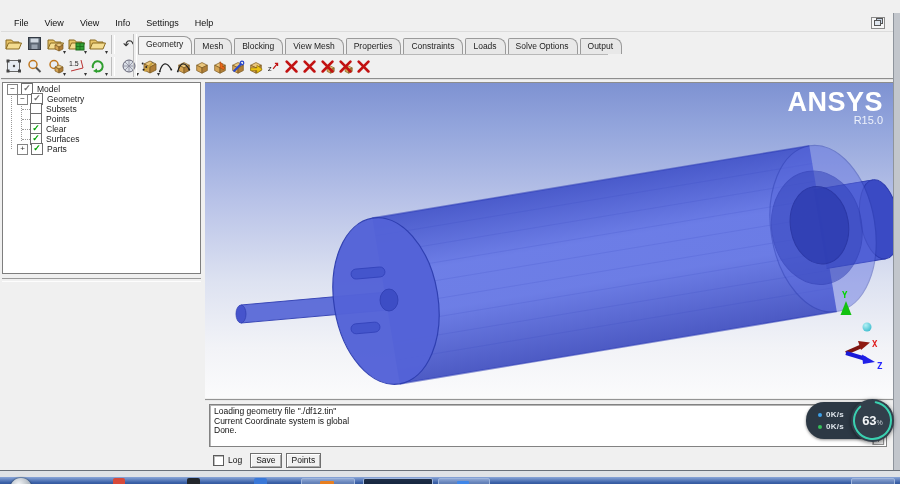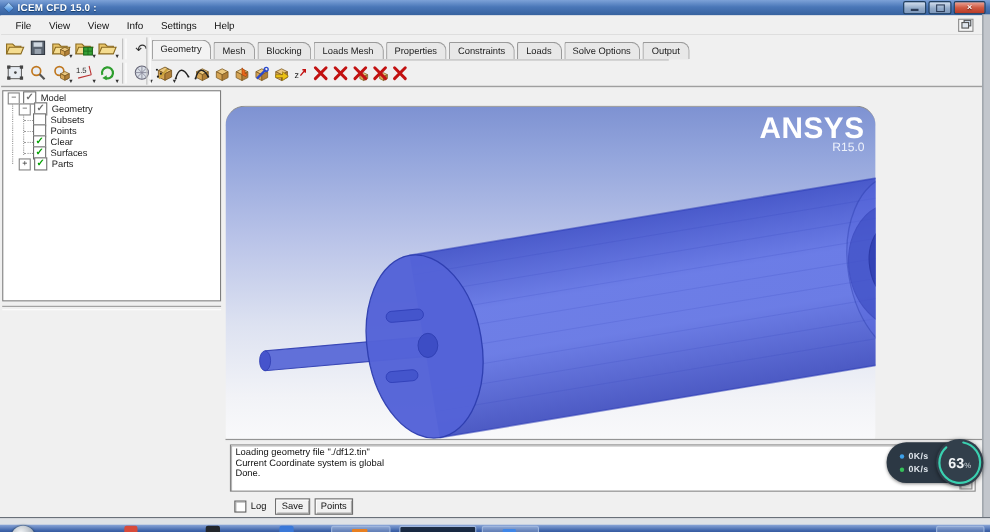--- a/index.html
+++ b/index.html
@@ -56,23 +56,23 @@
   .tree-sep{position:absolute;left:2px;top:278px;width:199px;height:2px;border-top:1px solid #9b9b9b;border-bottom:1px solid #fdfdfd;}
   .trow{position:absolute;height:10px;display:flex;align-items:center;font-size:8.5px;color:#222;}
   .texp{width:9px;height:9px;border:1px solid #848484;background:#fff;font-size:8px;line-height:7px;text-align:center;color:#333;margin-right:3px;flex:0 0 auto;}
   .tchk{width:10px;height:10px;border:1px solid #6e6e6e;background:#fff;margin-right:4px;font-size:9px;line-height:9px;text-align:center;flex:0 0 auto;font-style:normal;}
   .tchk i{font-style:normal;font-weight:bold;visibility:hidden;}
   .tchk.on i{visibility:visible;color:#00a000;}
   .tchk.partial i{visibility:visible;color:#6b6b6b;}
   .tline{position:absolute;border-left:1px dotted #9a9a9a;width:0;}
   .thline{position:absolute;border-top:1px dotted #9a9a9a;height:0;}
 
-  .viewport{position:absolute;left:205px;top:96px;width:591px;height:316px;
+  .viewport{position:absolute;left:205px;top:82px;width:688px;height:316px;
     background:linear-gradient(180deg,#7e92d2 0%,#93a5dc 14%,#b9c3e8 38%,#dde2f1 63%,#f2f3f7 84%,#fbfbfc 100%);
-    border-top:1px solid #8c8c8c;box-sizing:border-box;overflow:hidden;border-radius:18px;}
+    border-top:1px solid #8c8c8c;box-sizing:border-box;overflow:hidden;}
   .brand{position:absolute;top:6px;right:10px;text-align:right;color:#ffffff;}
   .brand-name{font-size:27px;font-weight:bold;letter-spacing:.5px;line-height:26px;}
   .brand-ver{font-size:11px;color:#edf1fb;line-height:11px;}
   .model-svg{position:absolute;left:0;top:0;width:688px;height:316px;}
   .triad-svg{position:absolute;left:607px;top:206px;width:80px;height:84px;}
   .axis-label{font-size:9px;font-weight:bold;font-family:"DejaVu Sans Mono",monospace;}
 
   
   .message{position:absolute;left:205px;top:399px;width:688px;height:71px;background:#f0f0f0;border-top:2px groove #e8e8e8;box-sizing:border-box;}
   .msg-box{position:absolute;left:4px;top:3px;width:678px;height:43px;background:#fff;border:1px solid #828282;box-shadow:inset 1px 1px 0 #b5b5b5;box-sizing:border-box;}
@@ -199,33 +199,20 @@
       </symbol>
       <symbol id="sym-greengrid" viewBox="0 0 18 16">
         <rect x="8" y="7" width="8" height="7" fill="#35a035" stroke="#1d6b1d"></rect>
         <path d="M8,10.5 h8 M12,7 v7" stroke="#1d6b1d" stroke-width="0.8"></path>
       </symbol>
     </defs>
   </svg>
 
   <div class="app">
 
-    <div class="titlebar">
-      <span class="app-diamond"></span>
-      <span class="title-text">ICEM CFD 15.0 :</span>
-      <span class="win-controls">
-        <span class="wc">
-            <span class="bar"></span>
-          </span>
-        <span class="wc">
-            <span class="box"></span>
-          </span>
-        <span class="wc close">×</span>
-      </span>
-    </div>
 
     <div class="menubar">
       <span class="menu-item">File</span>
       <span class="menu-item">View</span>
       <span class="menu-item">View</span>
       <span class="menu-item">Info</span>
       <span class="menu-item">Settings</span>
       <span class="menu-item">Help</span>
       <span class="mdi-restore">
           <b></b>
@@ -319,21 +306,21 @@
             </span>
         </div>
       </div>
       <div class="tall-sep"></div>
 
       <div class="tab-area">
         <div class="tabs">
           <span class="tab active">Geometry</span>
           <span class="tab">Mesh</span>
           <span class="tab">Blocking</span>
-          <span class="tab">Loads Mesh</span>
+          <span class="tab">View Mesh</span>
           <span class="tab">Properties</span>
           <span class="tab">Constraints</span>
           <span class="tab">Loads</span>
           <span class="tab">Solve Options</span>
           <span class="tab">Output</span>
         </div>
         <div class="tab-base"></div>
         <div class="tool-row">
           <span class="ti">
               <svg>

